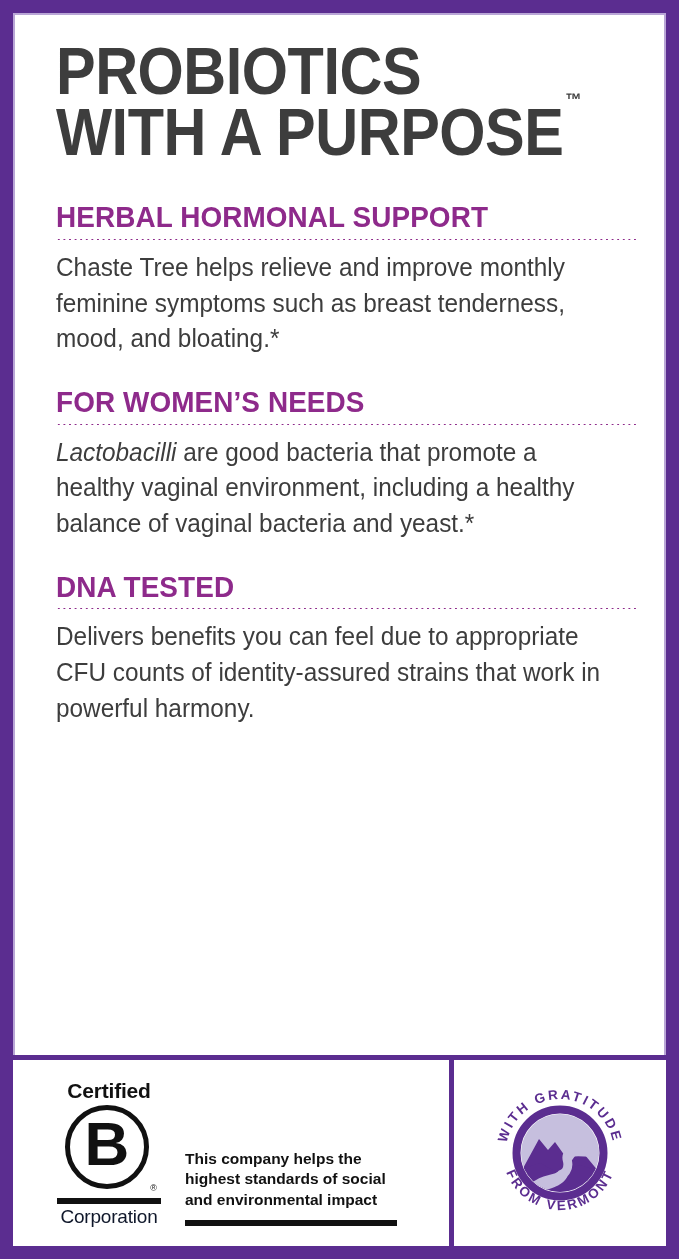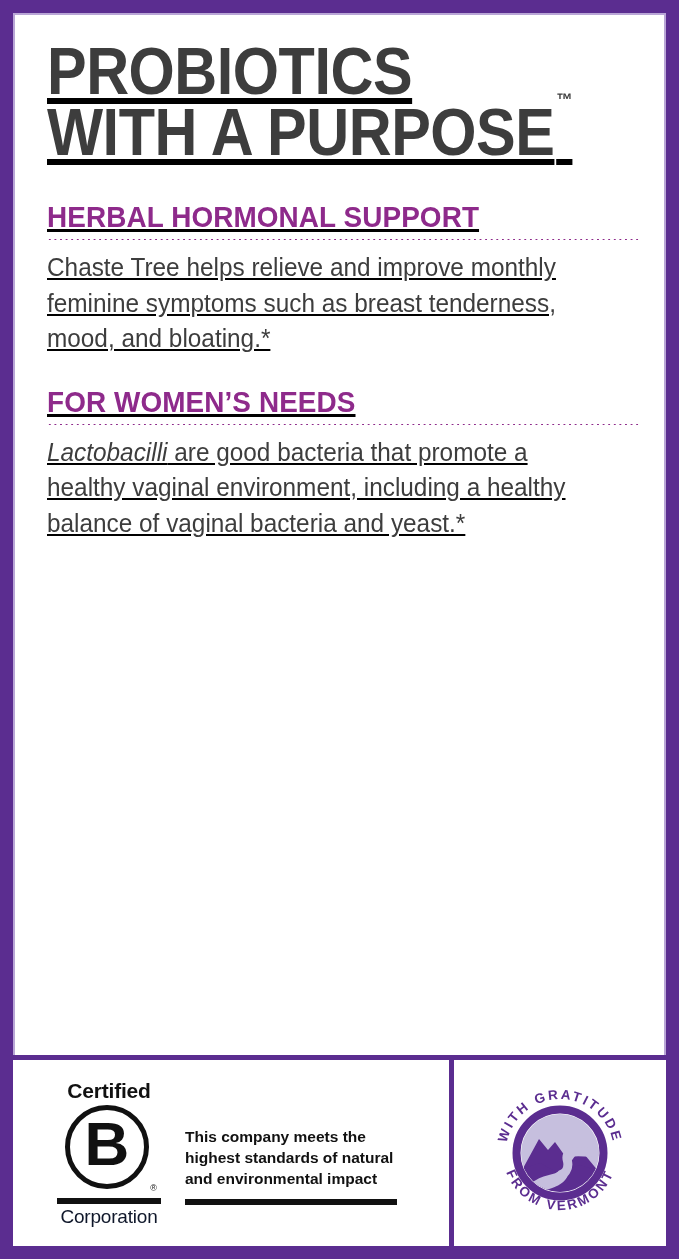--- a/index.html
+++ b/index.html
@@ -23,24 +23,23 @@
   
   .inner-hairline {
     position: absolute;
     left: 0; top: 0; right: 0; bottom: 0;
     border: 2px solid #B9A6D6;
     pointer-events: none;
   }
 
   .content {
     position: absolute;
-    left: 7px; top: 0; right: 0;
+    left: 16px; top: 0; right: 0;
     padding: 0 27px;
     box-sizing: border-box;
-    text-decoration: underline;
   }
 
   
   .title {
     margin: 0;
     padding-top: 28px;
     color: #3D3D3D;
     font-family: "Liberation Sans Narrow", "Liberation Sans", sans-serif;
     font-weight: 700;
     font-size: 66px;
@@ -124,21 +123,21 @@
     flex: 1 1 auto;
     border-left: 5px solid #5B2D90;
     display: flex;
     align-items: center;
     justify-content: center;
   }
 
   
   .bcorp {
     display: flex;
-    align-items: center;
+    align-items: flex-end;
   }
   .bcorp-mark {
     width: 108px;
     text-align: center;
     color: #111;
   }
   .bcorp-certified {
     font-family: "Liberation Sans", sans-serif;
     font-weight: 700;
     font-size: 21px;
@@ -242,20 +241,25 @@
         <p class="section-body">Chaste Tree helps relieve and improve monthly feminine symptoms such as breast tenderness, mood, and bloating.*</p>
       </div>
 
       <div class="section">
         <div class="section-head">FOR WOMEN’S NEEDS</div>
         <div class="dotline"></div>
         <p class="section-body"><span class="ital">Lactobacilli</span><span> are good bacteria that promote a healthy vaginal environment, including a healthy balance of vaginal bacteria and yeast.*</span></p>
       </div>
 
 
+      <div class="section">
+        <div class="section-head">DNA TESTED</div>
+        <div class="dotline"></div>
+        <p class="section-body">Delivers benefits you can feel due to appropriate CFU counts of identity-assured strains that work in powerful harmony.</p>
+      </div>
 
     </div>
   </div>
 
   <div class="footer">
 
     <div class="footer-left">
       <div class="bcorp">
         <div class="bcorp-mark">
           <div class="bcorp-certified">Certified</div>
@@ -263,21 +267,21 @@
             <div class="bcorp-circle">
               <span class="bcorp-b">B</span>
             </div>
             <span class="bcorp-reg">®</span>
           </div>
           <div class="bcorp-rule"></div>
           <div class="bcorp-corporation">Corporation</div>
         </div>
 
         <div class="bcorp-statement">
-          <div class="bcorp-statement-text">This company meets the highest standards of natural and environmental impact</div>
+          <div class="bcorp-statement-text">This company helps the highest standards of social and environmental impact</div>
           <div class="bcorp-statement-rule"></div>
         </div>
       </div>
     </div>
 
     <div class="footer-right">
       <div class="seal">
         <svg viewBox="0 0 152 152" width="152" height="152" aria-hidden="true">
           <defs>
             <path id="arcTop" d="M 22,76 A 54,54 0 0 1 130,76" fill="none"></path>

